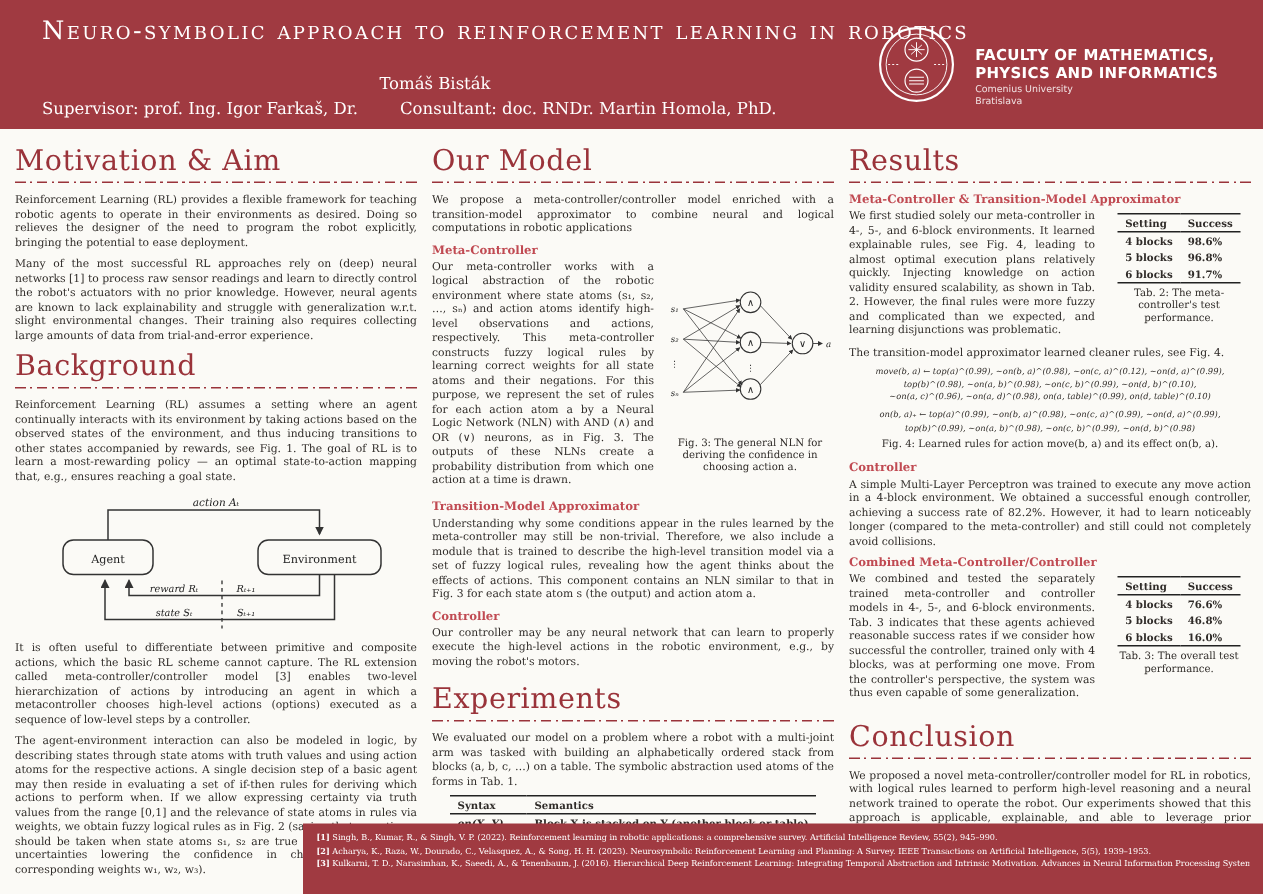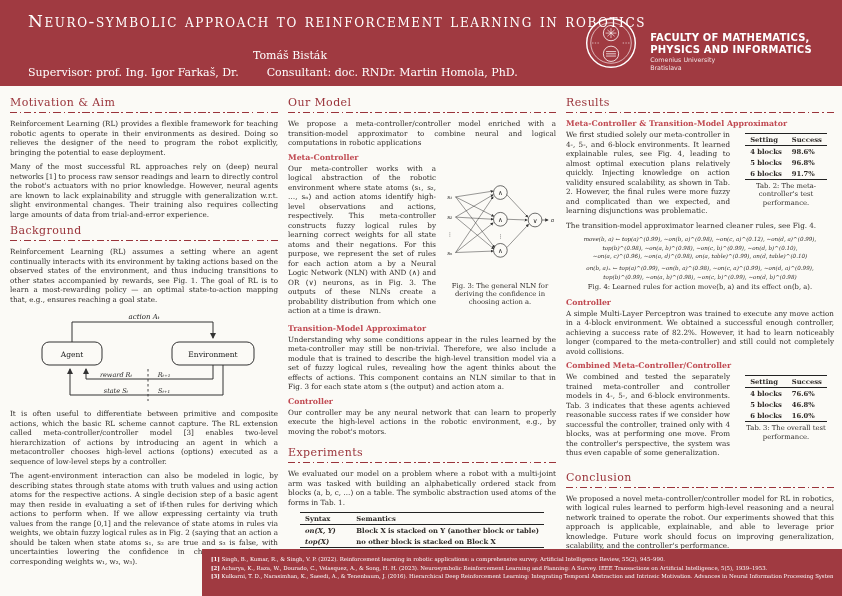--- a/index.html
+++ b/index.html
@@ -14,21 +14,21 @@
   .hdr-right{position:absolute;right:30px;top:15px;display:flex;gap:12px;align-items:center;}
   .logo{width:54px;height:54px;flex:none;}
   .fac{line-height:1.15;margin-top:17px;}
   .fac-big{font-family:"DejaVu Sans",sans-serif;font-size:10px;font-weight:bold;letter-spacing:.2px;}
   .fac-small{font-family:"DejaVu Sans",sans-serif;font-size:6.3px;opacity:.85;margin-top:1px;}
   
   .col{position:absolute;top:92px;width:268px;}
   #col-left{left:10px;}
   #col-mid{left:288px;}
   #col-right{left:566px;}
-  h2.sec{font-size:11px;font-weight:normal;color:#9a333a;margin:4px 0 3px;letter-spacing:.4px;}
+  h2.sec{font-size:19px;font-weight:normal;color:#9a333a;margin:4px 0 3px;letter-spacing:.4px;}
   .rule{height:1px;margin:0 0 6px;background-image:repeating-linear-gradient(90deg,#9a333a 0 7px,transparent 7px 10px,#9a333a 10px 11.5px,transparent 11.5px 14.5px);}
   p.body{font-size:7.2px;line-height:1.32;text-align:justify;margin:0 0 5px;}
   h3.sub{font-size:7.8px;color:#c04a52;margin:3px 0 2px;font-weight:bold;}
   .two-col{display:flex;gap:8px;align-items:flex-start;}
   .two-col .txt{flex:1;min-width:0;}
   .side{flex:none;text-align:center;}
   .cap{font-size:6.8px;text-align:center;line-height:1.25;margin:2px auto 6px;color:#2f2b28;}
   .figwrap{text-align:center;margin:4px 0 0;}
   
   table.tbl{margin:3px auto 2px;border-collapse:collapse;font-size:6.8px;}

